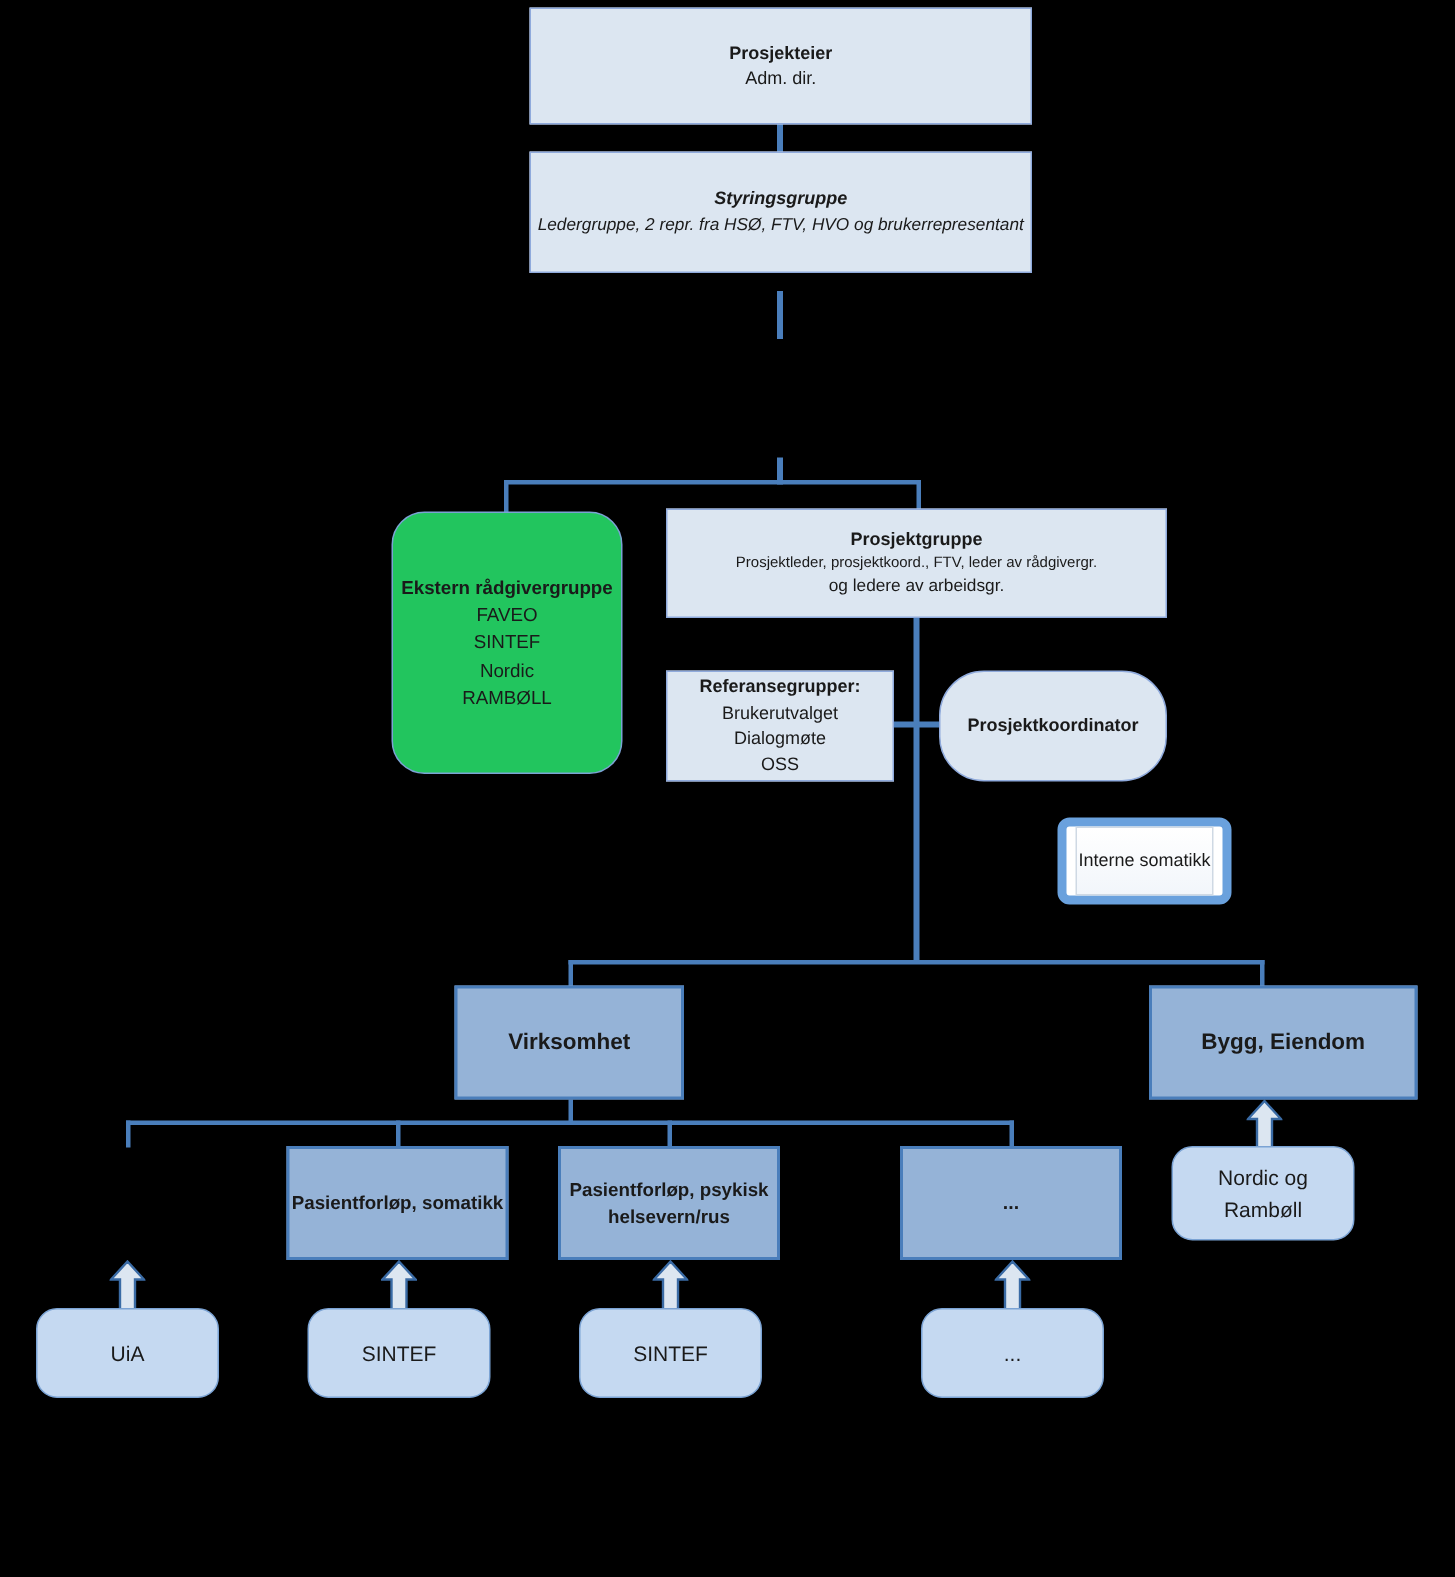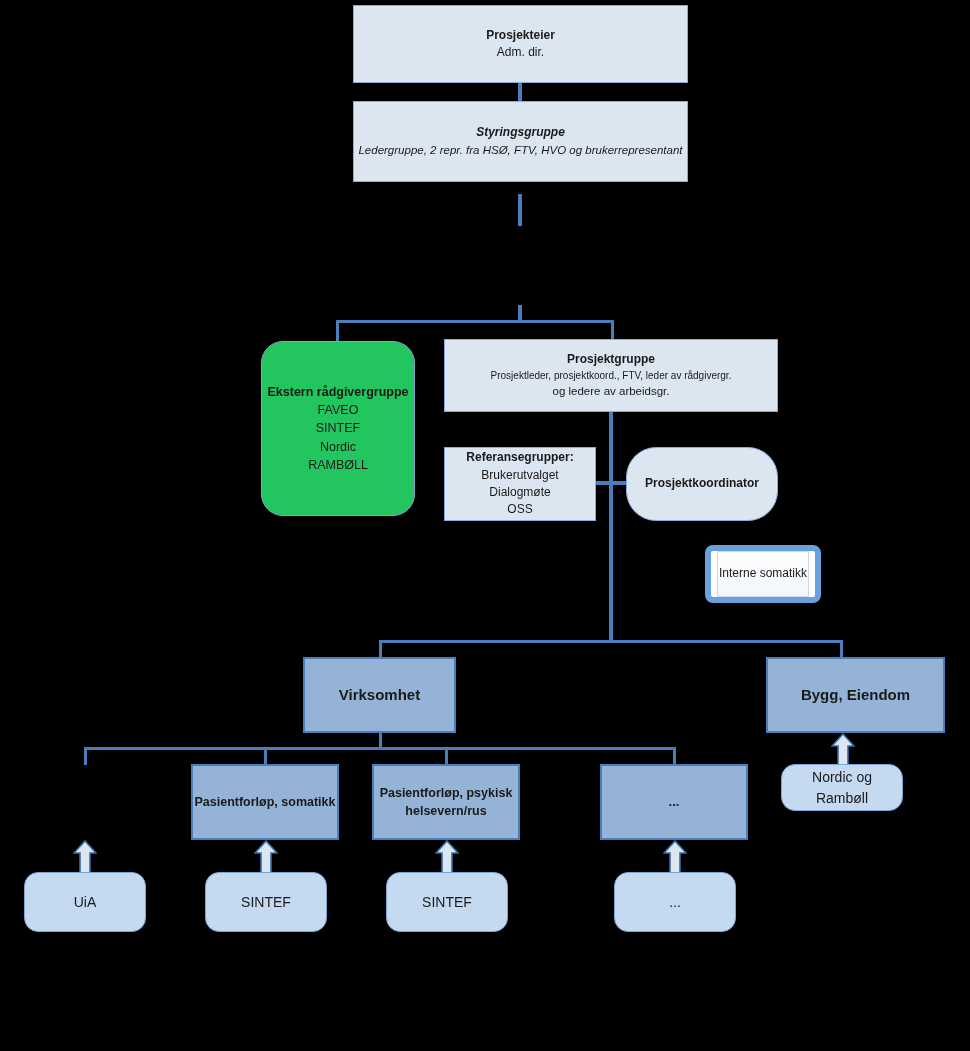--- a/index.html
+++ b/index.html
@@ -218,18 +218,18 @@
   </div>
 
   <div class="node box-round" style="left:386px; top:872px; width:122px; height:60px;">
     <span class="lbl">SINTEF</span>
   </div>
 
   <div class="node box-round" style="left:614px; top:872px; width:122px; height:60px;">
     <span class="lbl">...</span>
   </div>
 
-  <div class="node box-round" style="left:781px; top:764px; width:122px; height:47px;">
+  <div class="node box-round" style="left:781px; top:764px; width:122px; height:63px;">
     <span class="lbl">Nordic og</span>
     <span class="lbl">Rambøll</span>
   </div>
 
 </div>
 
 </body></html>

